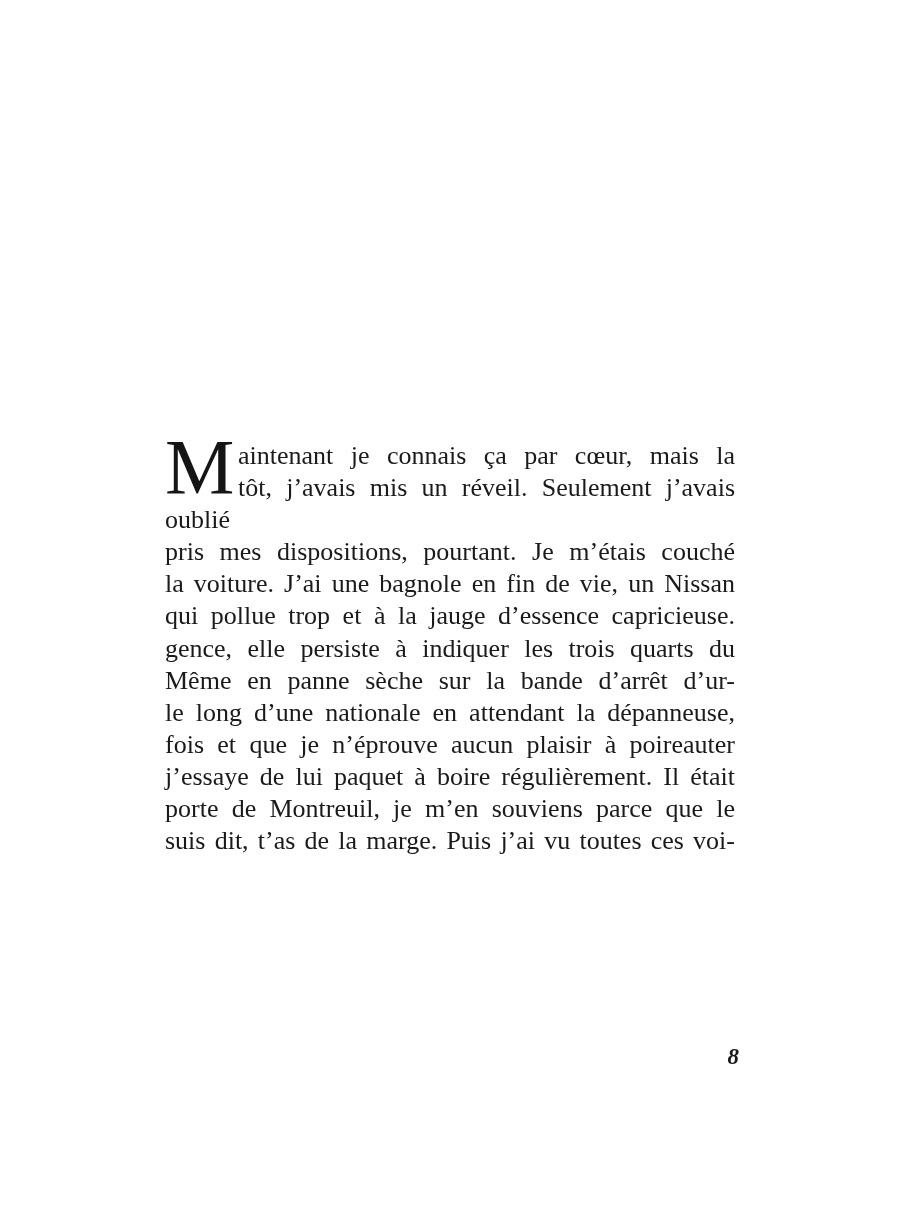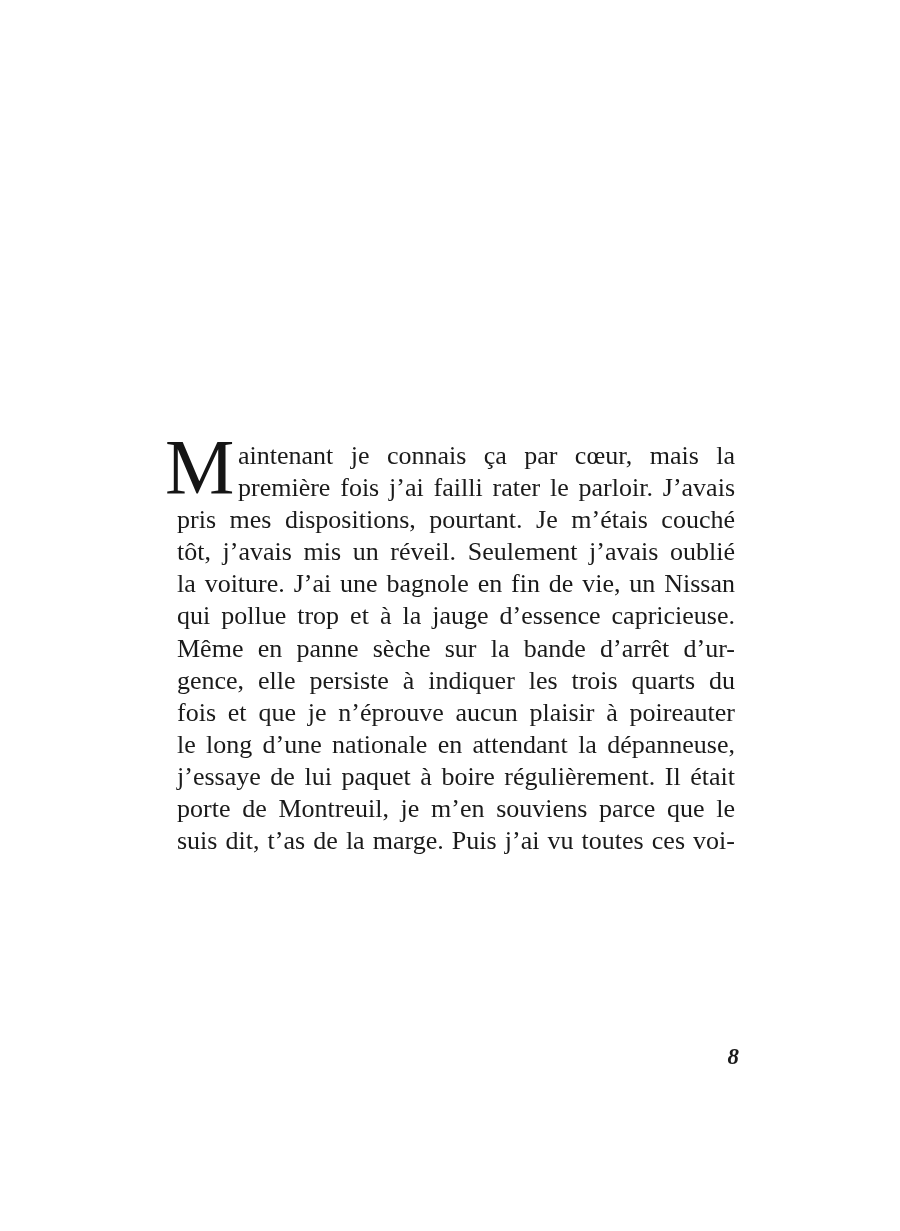--- a/index.html
+++ b/index.html
@@ -32,48 +32,46 @@
     float: left;
     width: 73px;
     height: 64px;
     font-size: 78px;
     line-height: 54px;
     color: #151515;
   }
   .line {
     text-align: justify;
     text-align-last: justify;
-    margin-left: 12px;
   }
   .folio {
     position: absolute;
     left: 165px;
     top: 1044px;
     width: 574px;
     text-align: right;
     font-size: 23px;
     font-weight: bold;
     font-style: italic;
     color: #1a1a1a;
   }
 </style>
 </head>
 <body>
 
 <div class="page">
   <div class="textblock">
     <span class="dropcap">M</span>
     <div class="line">aintenant je connais ça par cœur, mais la</div>
-    <div class="line">première fois j’ai failli rater le parloir. J’avais</div>
+    <div class="line">tôt, j’avais mis un réveil. Seulement j’avais oublié</div>
     <div class="line">pris mes dispositions, pourtant. Je m’étais couché</div>
-    <div class="line">tôt, j’avais mis un réveil. Seulement j’avais oublié</div>
     <div class="line">la voiture. J’ai une bagnole en fin de vie, un Nissan</div>
     <div class="line">qui pollue trop et à la jauge d’essence capricieuse.</div>
+    <div class="line">gence, elle persiste à indiquer les trois quarts du</div>
     <div class="line">Même en panne sèche sur la bande d’arrêt d’ur-</div>
-    <div class="line">gence, elle persiste à indiquer les trois quarts du</div>
+    <div class="line">le long d’une nationale en attendant la dépanneuse,</div>
     <div class="line">fois et que je n’éprouve aucun plaisir à poireauter</div>
-    <div class="line">le long d’une nationale en attendant la dépanneuse,</div>
     <div class="line">j’essaye de lui paquet à boire régulièrement. Il était</div>
     <div class="line">porte de Montreuil, je m’en souviens parce que le</div>
     <div class="line">suis dit, t’as de la marge. Puis j’ai vu toutes ces voi-</div>
   </div>
   <div class="folio">8</div>
 </div>
 
 </body></html>

